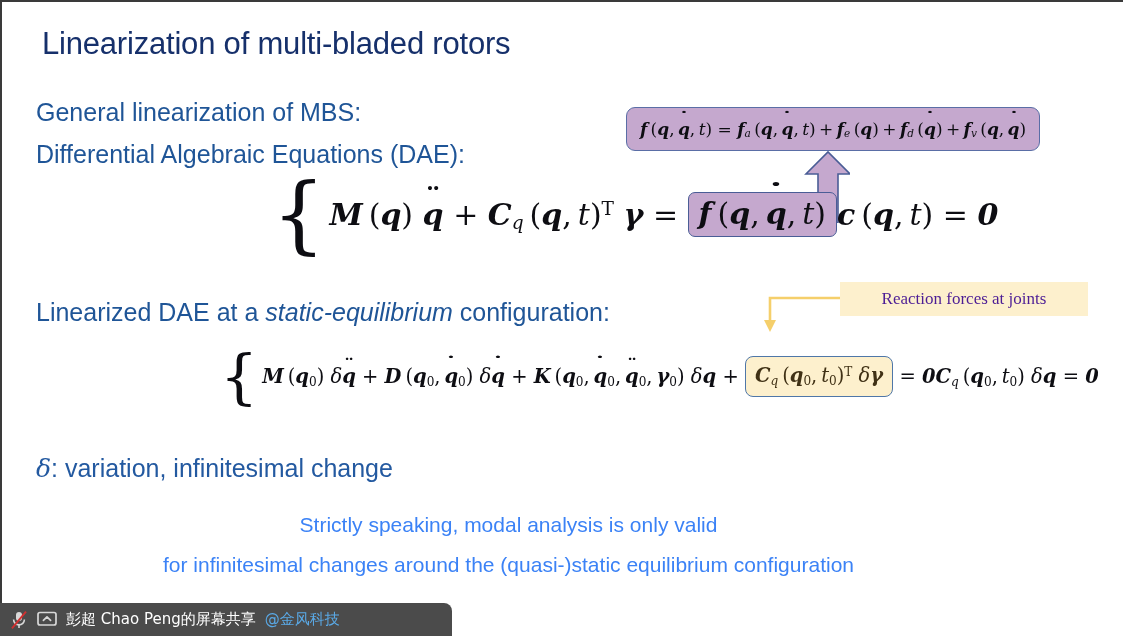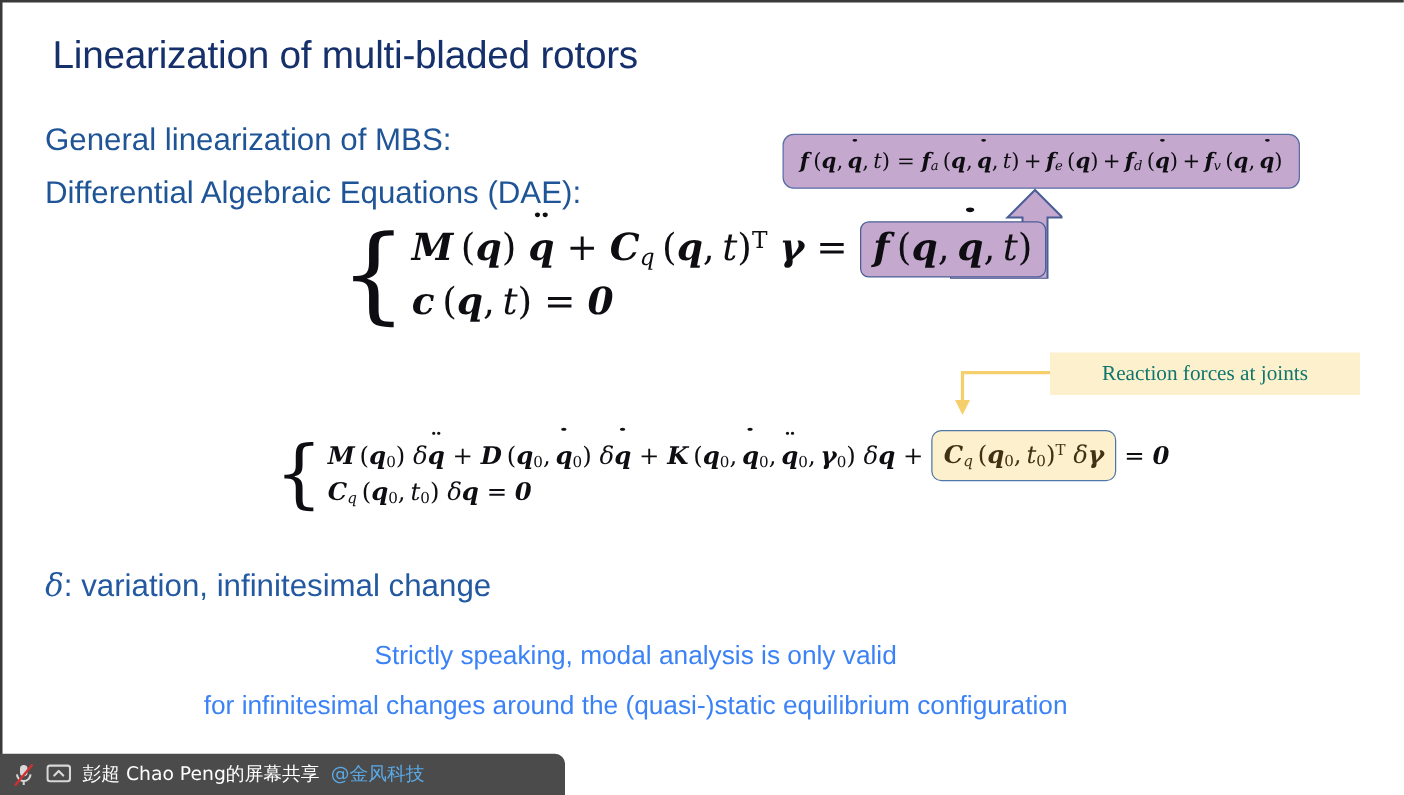--- a/index.html
+++ b/index.html
@@ -62,21 +62,21 @@
 
   
   .sys{position:absolute;display:flex;align-items:center;}
   .brace{
     font-family:"DejaVu Serif", serif;
     font-weight:300;
     color:#0d0d12;
     line-height:.88;
     margin-right:4px;
   }
-  .sys-rows{display:flex;flex-direction:column;}
+  .sys-rows{display:flex;flex-direction:row;}
 
   
   #dae-sys{left:270px;top:176px;}
   #dae-sys .brace{font-size:84px;}
   #dae-sys .math{font-size:30px;}
   #dae-sys .row{height:42px;display:flex;align-items:center;}
 
   
   .purple-box{
     background:#c5a8ce;
@@ -120,21 +120,21 @@
     color:#403115;
   }
 
   
   #callout{
     position:absolute;left:838px;top:280px;
     width:248px;height:34px;
     background:#fdf0cd;
     display:flex;align-items:center;justify-content:center;
     font-family:"Liberation Serif", serif;
-    font-size:17px;color:#0f766e;
+    font-size:17px;color:#4c1d95;
     box-sizing:border-box;
   }
   #callout-line{
     position:absolute;left:758px;top:288px;width:84px;height:46px;
   }
 
   
   .center-line{
     position:absolute;left:0;width:1013px;text-align:center;
     color:#3b82f6;font-size:21px;white-space:nowrap;margin-top:21px;
@@ -166,20 +166,23 @@
 <body>
 
 <div id="slide">
 
   <div id="title">Linearization of multi-bladed rotors</div>
 
   <div class="blue-line" id="line-general">General linearization of MBS:</div>
 
   <div class="blue-line" id="line-dae">Differential Algebraic Equations (DAE):</div>
 
+  <div class="blue-line" id="line-lin">
+    <span>Linearized DAE at a </span><span class="ital">static-equilibrium</span><span> configuration:</span>
+  </div>
 
   <div class="blue-line" id="line-delta">
     <span class="mathvar">δ</span><span>: variation, infinitesimal change</span>
   </div>
 
   <div id="purple-eq">
     <span class="math" aria-hidden="false">
       <span class="mb">f</span> (<span class="mb">q</span>, <span class="mb dot">q</span>, <span class="mi">t</span>)&nbsp;=&nbsp;<span class="mb">f</span><sub>a</sub> (<span class="mb">q</span>, <span class="mb dot">q</span>, <span class="mi">t</span>) + <span class="mb">f</span><sub>e</sub> (<span class="mb">q</span>) + <span class="mb">f</span><sub>d</sub> (<span class="mb dot">q</span>) + <span class="mb">f</span><sub>v</sub> (<span class="mb">q</span>, <span class="mb dot">q</span>)
     </span>
   </div>

